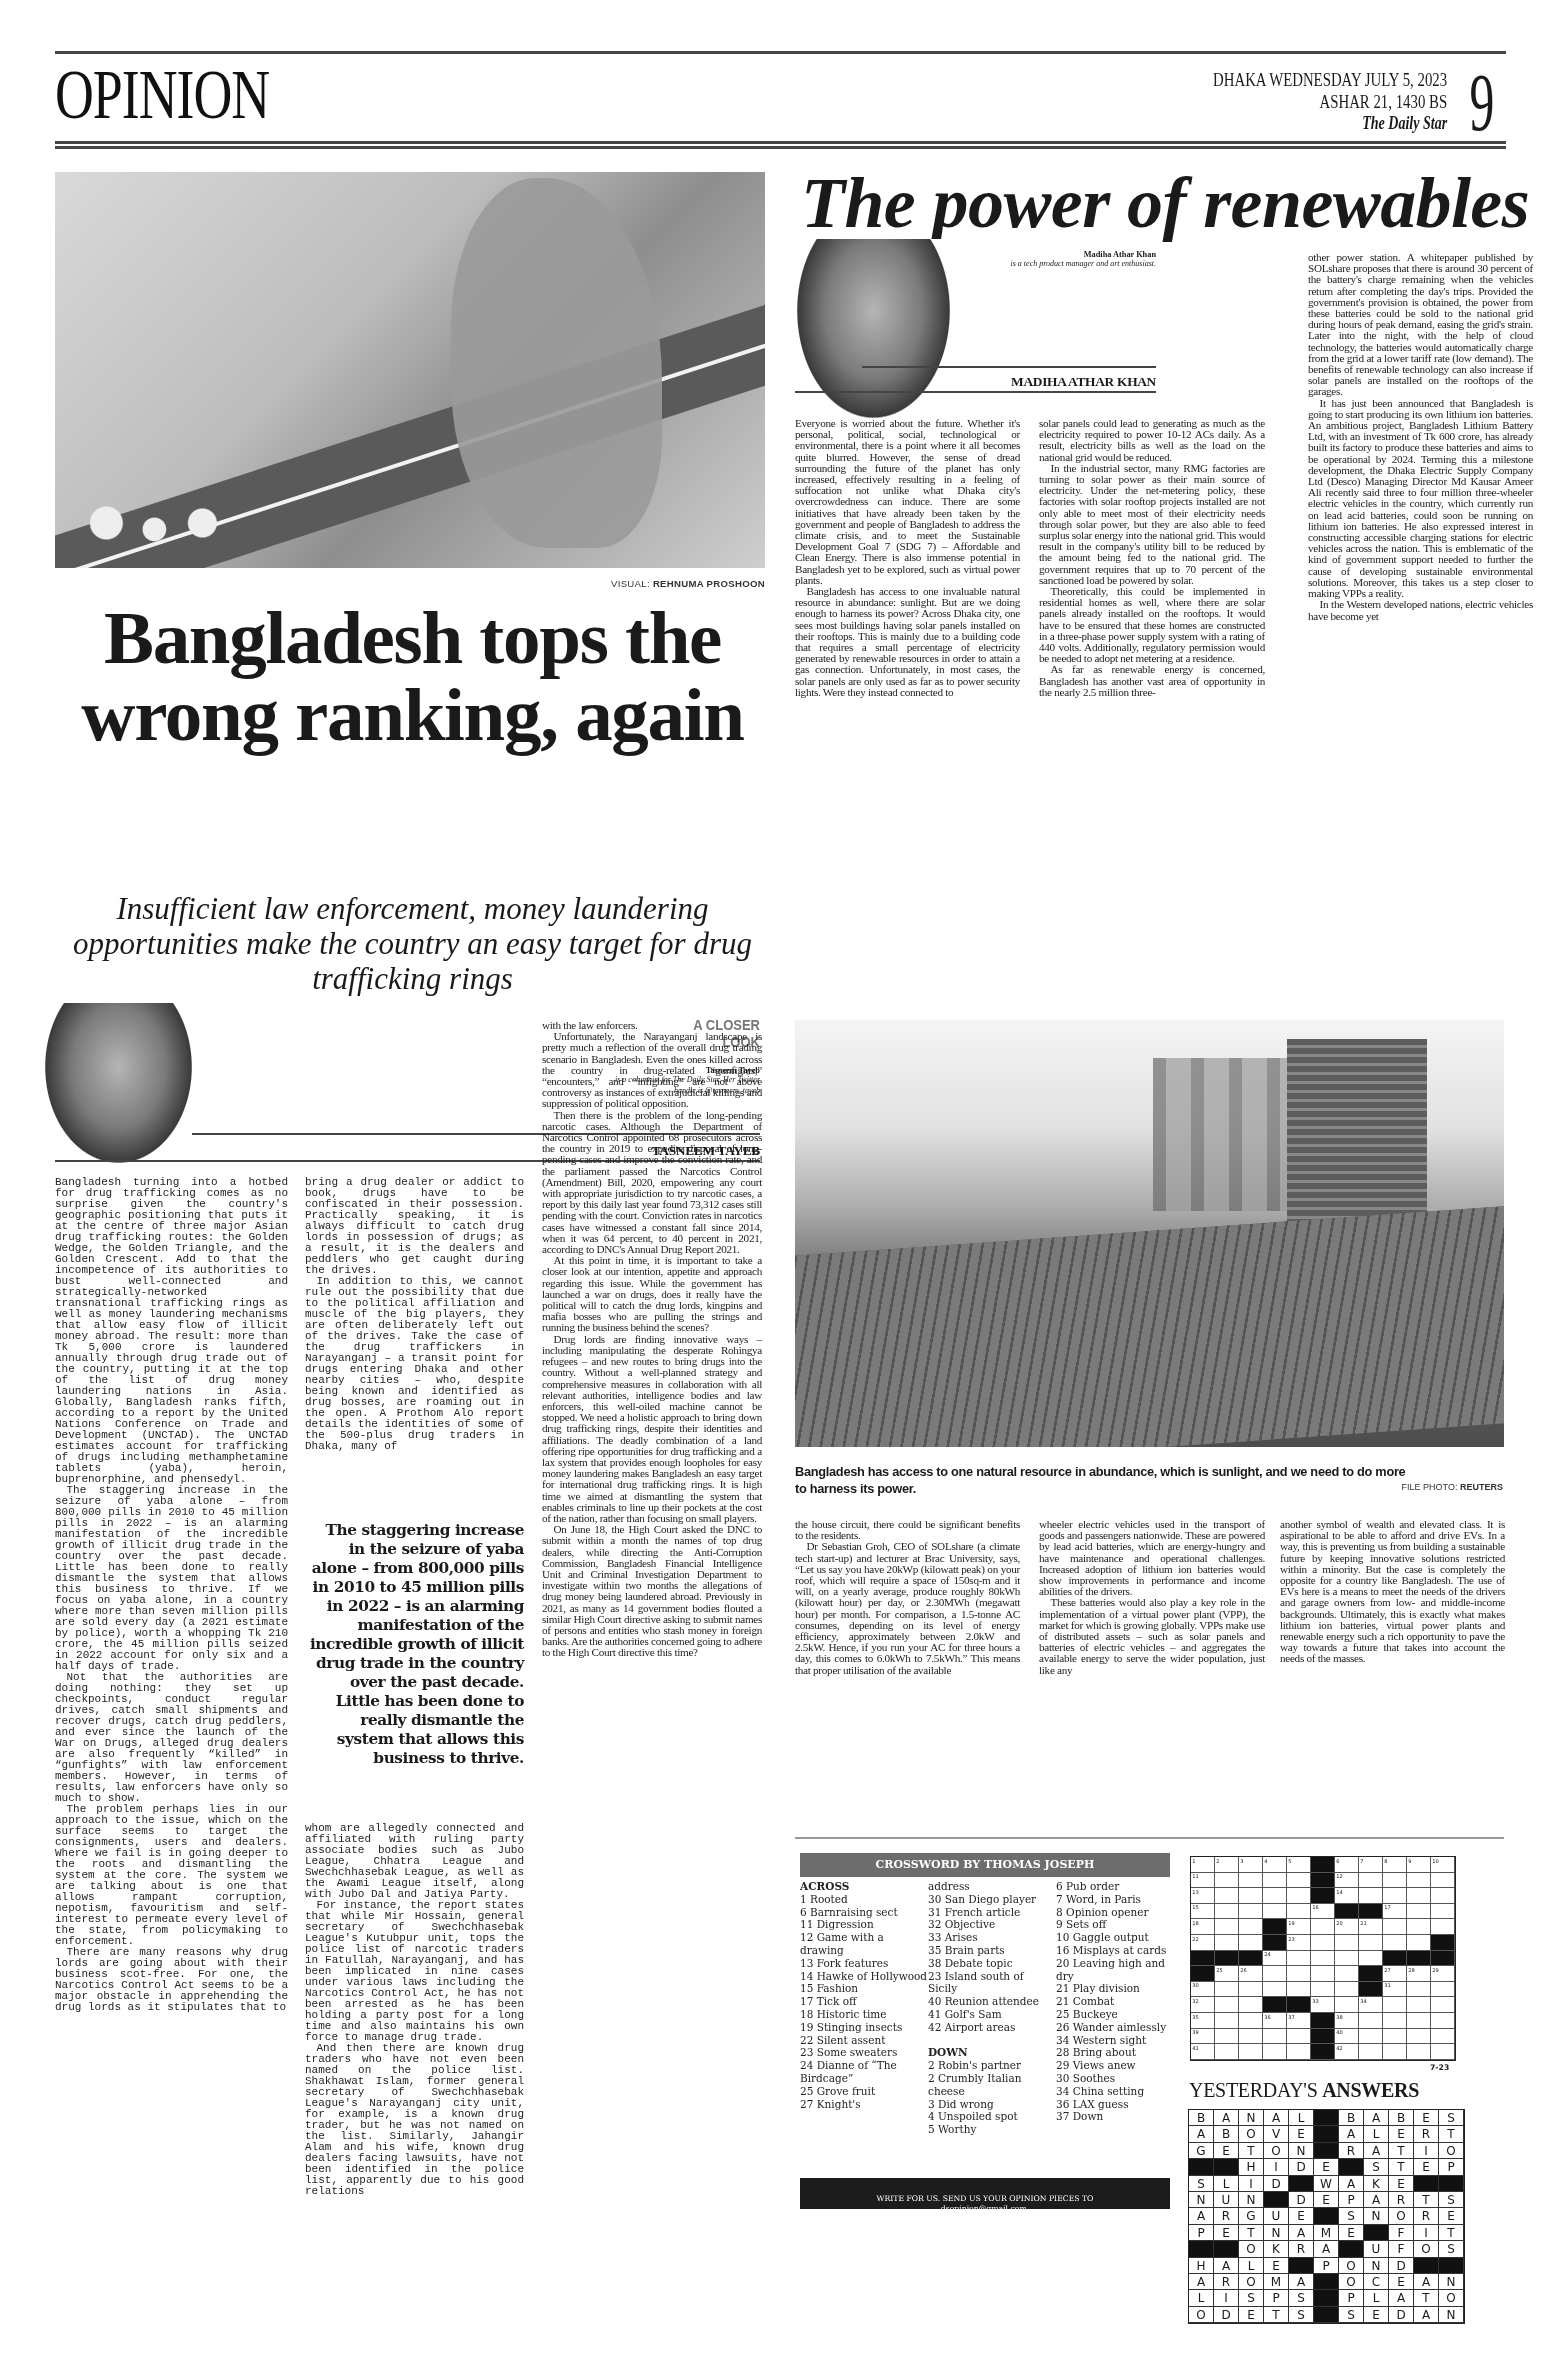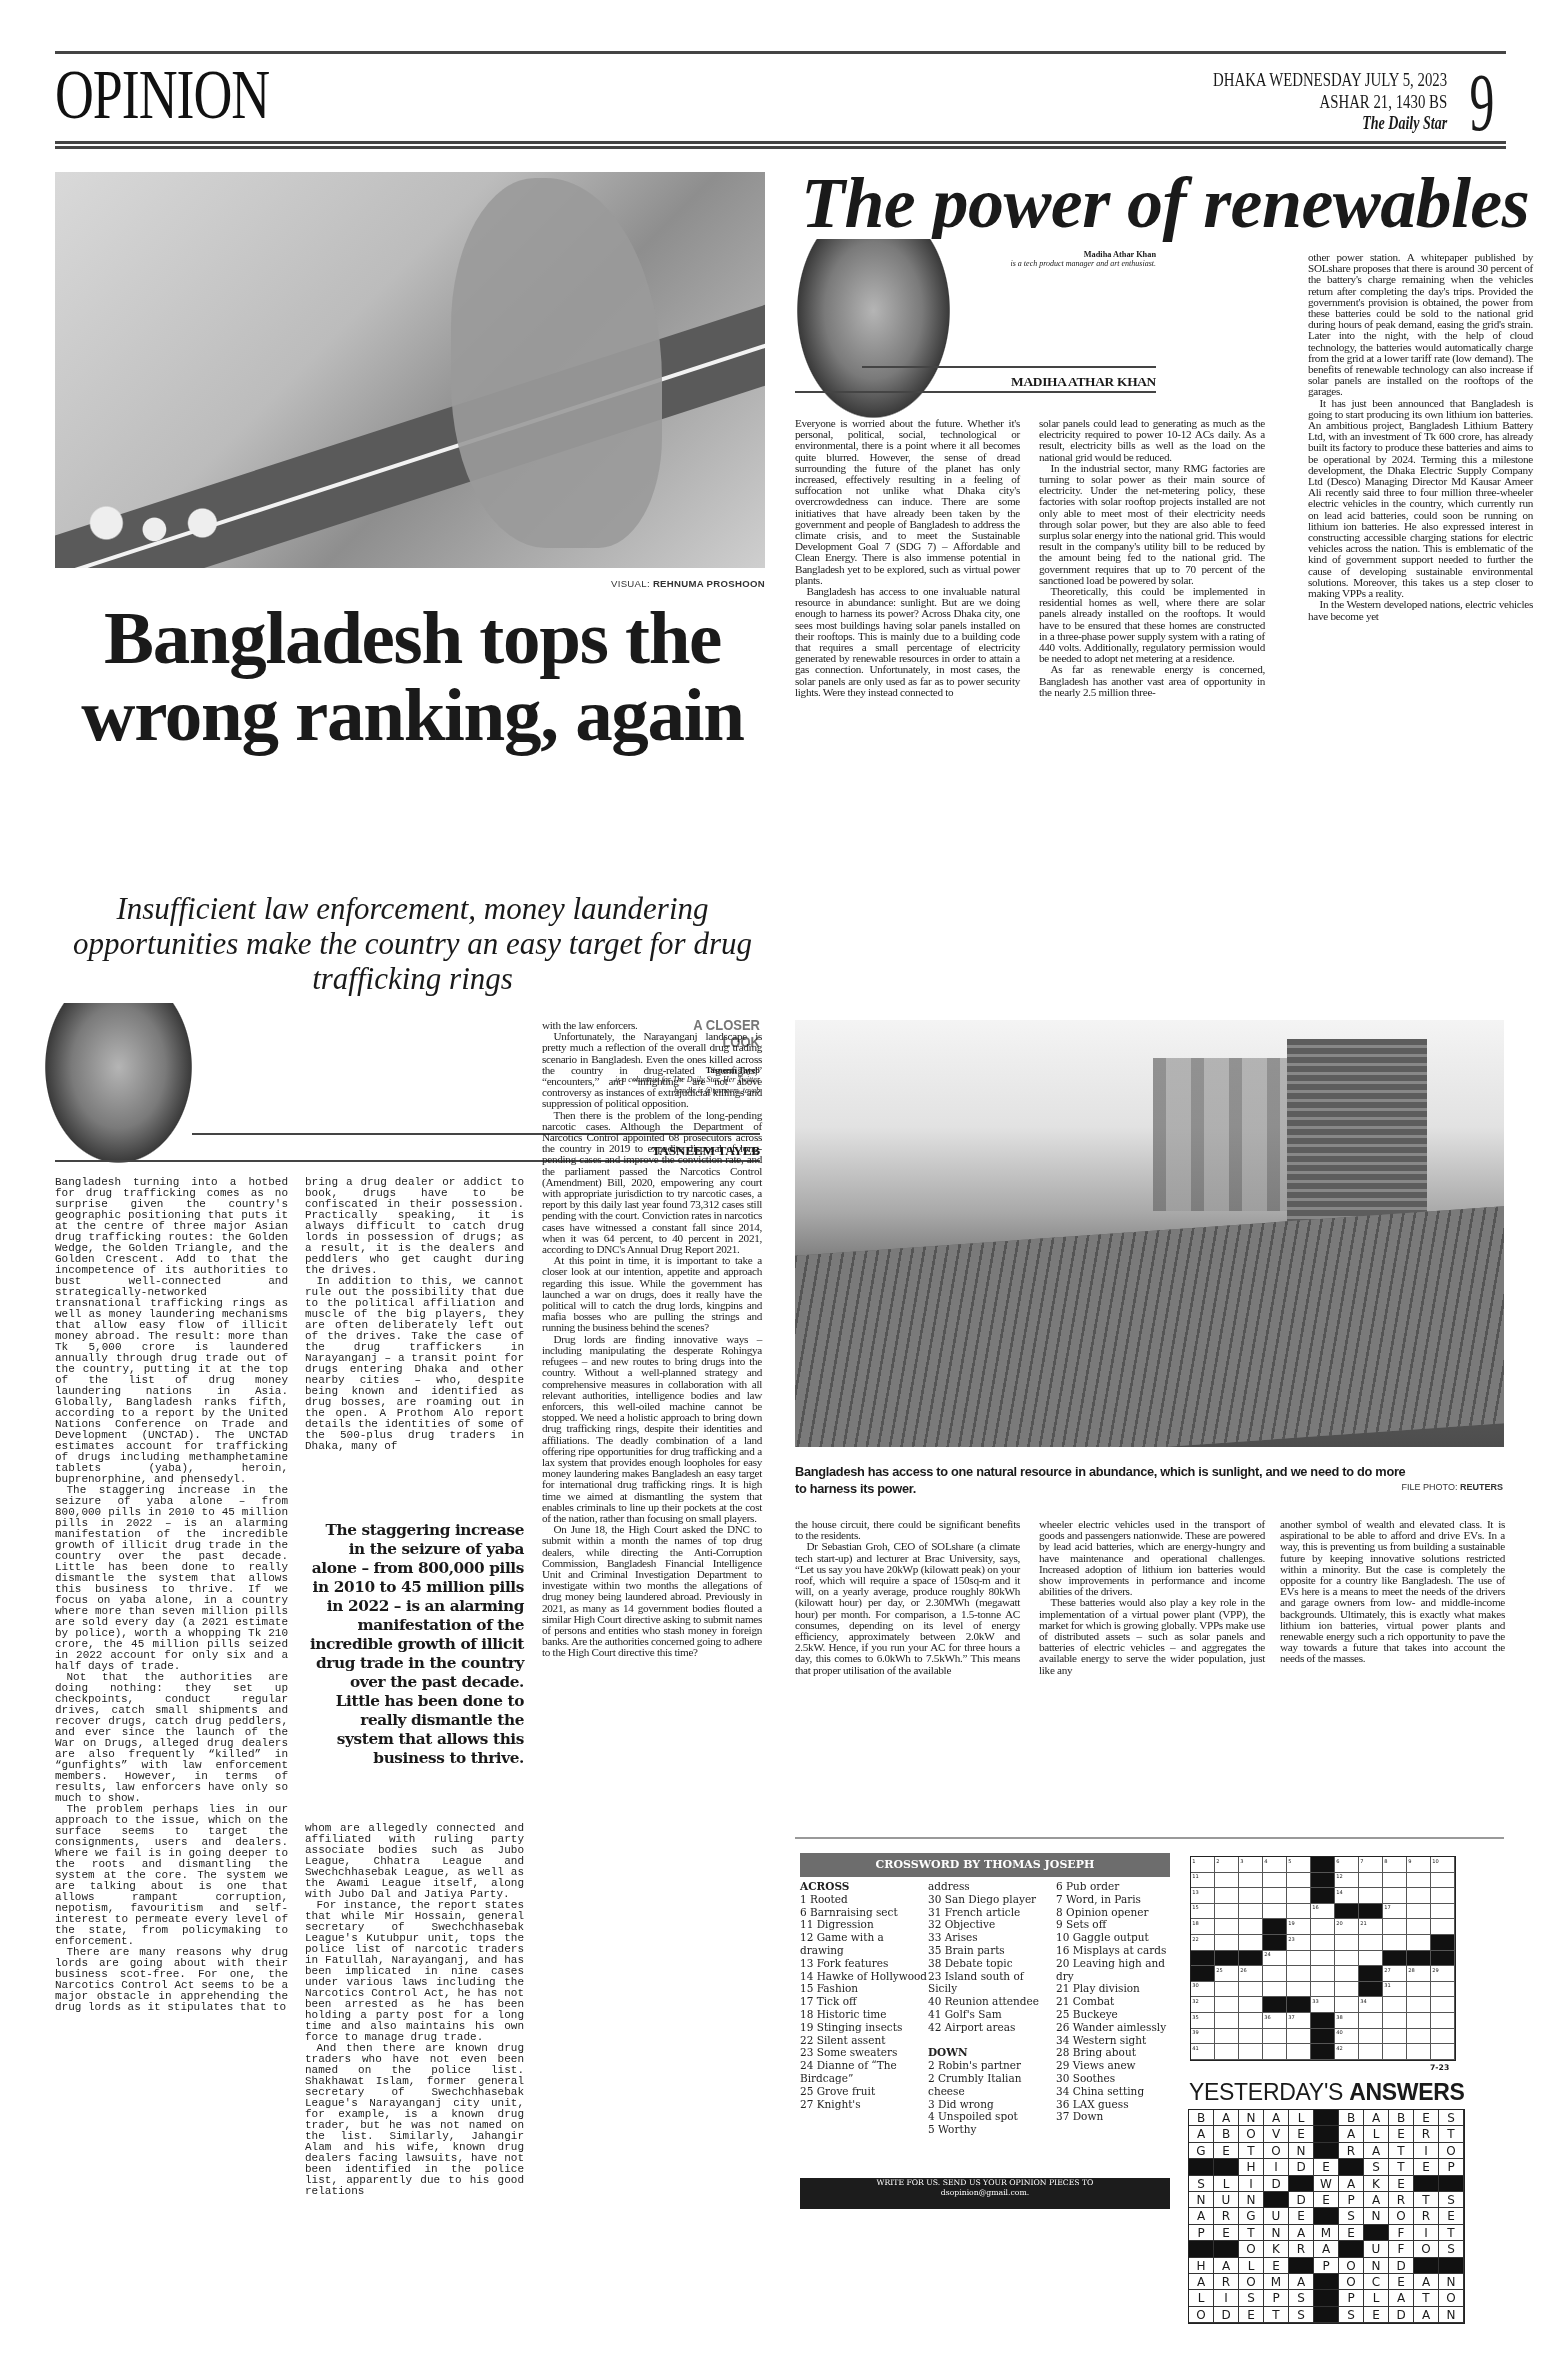--- a/index.html
+++ b/index.html
@@ -37,26 +37,26 @@
   .photo-solar .bldg { position: absolute; right: 77px; top: 19px; width: 140px; height: 211px; background: repeating-linear-gradient(180deg, #5d5d5d 0 6.4px, #888 6.4px 9px); }
   .photo-solar .panels { position: absolute; left: 0; top: 211px; width: 100%; height: 217px; background: repeating-linear-gradient(100deg, #555 0 2.6px, #7a7a7a 2.6px 11.5px), #666; transform: skewY(-4deg); }
   .photo-solar .towers { position: absolute; left: 358px; top: 38px; width: 166px; height: 153px; background: repeating-linear-gradient(90deg, #6a6a6a 0 12.8px, #9a9a9a 12.8px 38px); opacity: 0.7; }
   .caption { left: 795px; top: 1464px; width: 709px; font-family: "Liberation Sans", sans-serif; font-weight: bold; font-size: 12.8px; line-height: 16.6px; letter-spacing: -0.3px; }
   .photo-credit { right: 45px; top: 1482px; font-family: "Liberation Sans", sans-serif; font-size: 9px; color: #333; }
   .photo-credit b { font-weight: bold; }
   .xw-header { left: 800px; top: 1853px; width: 370px; height: 24px; background: #6d6d6d; color: #fff; text-align: center; font-family: "DejaVu Serif", serif; font-weight: bold; font-size: 11px; line-height: 24px; }
   .xw-clues { left: 800px; top: 1880px; width: 377px; font-family: "DejaVu Serif", serif; font-size: 10.5px; line-height: 12.8px; color: #222; }
   .xw-clues .c3 { display: grid; grid-template-columns: 128px 128px 121px; }
   .xw-clues .head { font-weight: bold; }
-  .xw-footer { left: 800px; top: 2178px; width: 370px; height: 31px; background: #1c1c1c; color: #fff; text-align: center; font-family: "DejaVu Serif", serif; font-size: 7.7px; line-height: 10.2px; padding-top: 0; }
+  .xw-footer { left: 800px; top: 2178px; width: 370px; height: 31px; background: #1c1c1c; color: #fff; text-align: center; font-family: "DejaVu Serif", serif; font-size: 7.7px; line-height: 10.2px; padding-top: 16px; }
   .xw-grid { left: 1190px; top: 1856px; display: grid; grid-template-columns: repeat(11, 24px); grid-auto-rows: 15.6px; border: 1.3px solid #222; }
   .xw-grid div { border-right: 0.6px solid #555; border-bottom: 0.6px solid #555; font-family: "DejaVu Sans", sans-serif; font-size: 5.1px; padding: 0.6px 1.3px; }
   .xw-grid .blk { background: #111; }
   .xw-date { left: 1430px; top: 2063px; font-family: "DejaVu Sans", sans-serif; font-weight: bold; font-size: 7.7px; }
-  .ya-title { left: 1189px; top: 2079px; font-family: Liberation Sans, sans-serif; font-size: 23px; letter-spacing: -0.3px; }
+  .ya-title { left: 1189px; top: 2079px; font-family: Liberation Serif, serif; font-size: 20px; letter-spacing: -0.3px; }
   .ya-title b { font-weight: bold; }
   .ya-grid { left: 1188px; top: 2109px; display: grid; grid-template-columns: repeat(11, 25px); grid-auto-rows: 16.4px; border: 1px solid #222; }
   .ya-grid div { border-right: 0.6px solid #333; border-bottom: 0.6px solid #333; text-align: center; font-family: "DejaVu Sans", sans-serif; font-size: 12px; line-height: 16px; }
   .ya-grid .blk { background: #111; }
 </style>
 </head>
 <body>
 
 <div class="rule" style="left:55px;top:51px;width:1451px;height:2.6px;"></div>
 <div class="abs masthead-title">OPINION</div>

